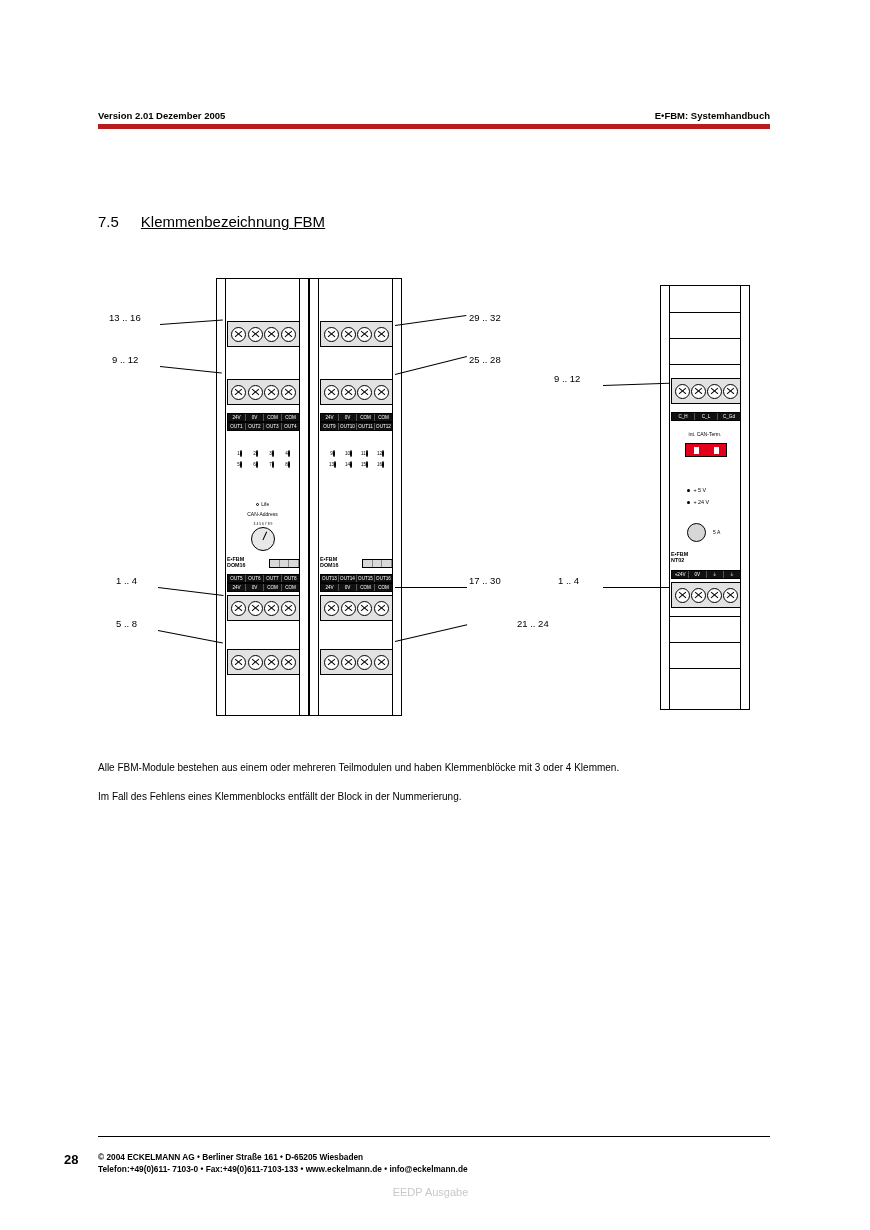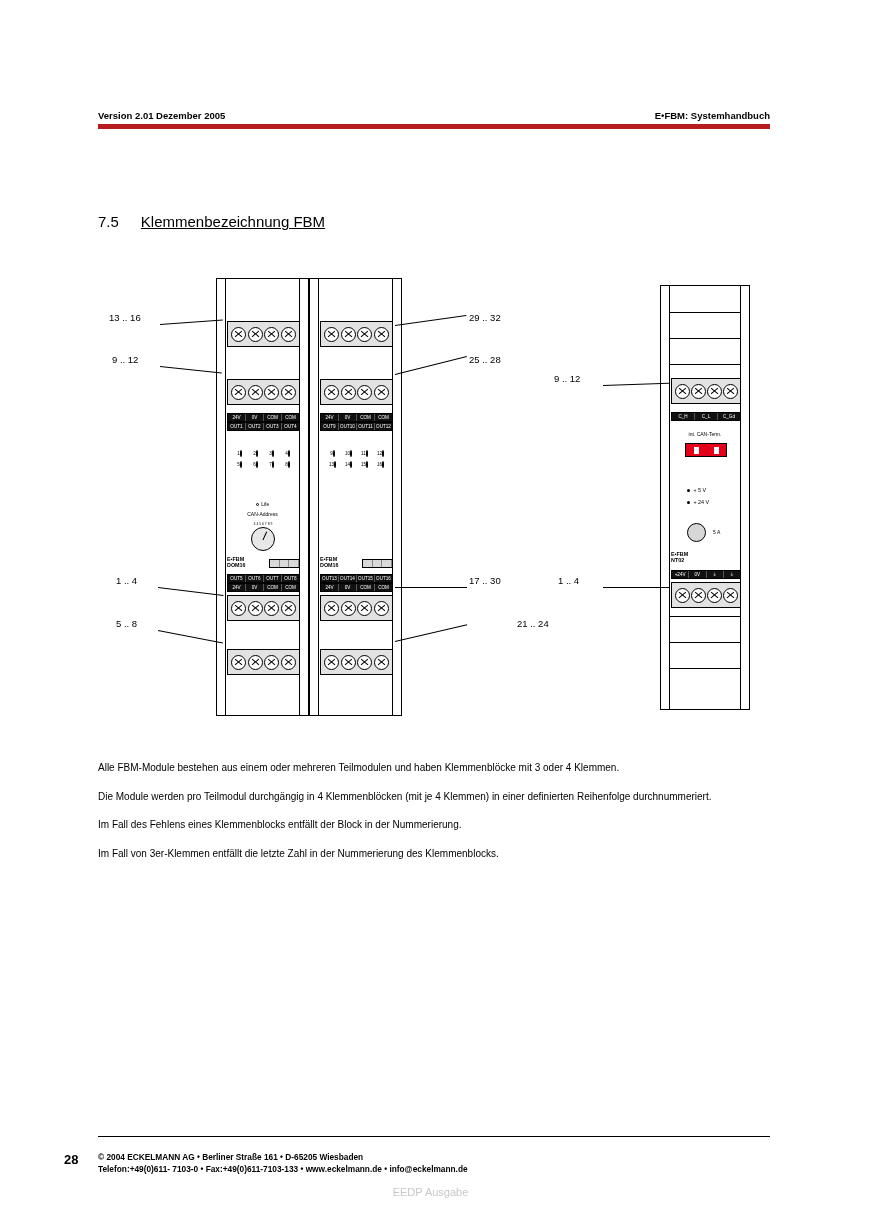--- a/index.html
+++ b/index.html
@@ -541,23 +541,21 @@
 
   <div class="callout" style="left:456px; top:103px;">9 .. 12</div>
   <div class="leader" style="left:505px; top:115px; width:66px; transform: rotate(-2deg);"></div>
 
   <div class="callout" style="left:460px; top:305px;">1 .. 4</div>
   <div class="leader" style="left:505px; top:317px; width:66px; transform: rotate(0deg);"></div>
 </div>
 
 <div class="body-text">
   <p>Alle FBM-Module bestehen aus einem oder mehreren Teilmodulen und haben Klemmenblöcke mit 3 oder 4 Klemmen.</p>
-  <p>Die Module werden pro Teilmodul durchgängig in 4 Klemmenblöcken (mit je 4 Klemmen) in einer definierten Reihenfolge durchnummeriert.</p>
   <p>Im Fall des Fehlens eines Klemmenblocks entfällt der Block in der Nummerierung.</p>
-  <p>Im Fall von 3er-Klemmen entfällt die letzte Zahl in der Nummerierung des Klemmenblocks.</p>
 </div>
 
 <div class="footer-rule"></div>
 <div class="page-number">28</div>
 <div class="footer-text">
   <div>©  2004 ECKELMANN AG • Berliner Straße 161 • D-65205 Wiesbaden</div>
   <div>Telefon:+49(0)611- 7103-0 • Fax:+49(0)611-7103-133 • www.eckelmann.de • info@eckelmann.de</div>
 </div>
 <div class="watermark">
   <div>EEDP Ausgabe</div>

